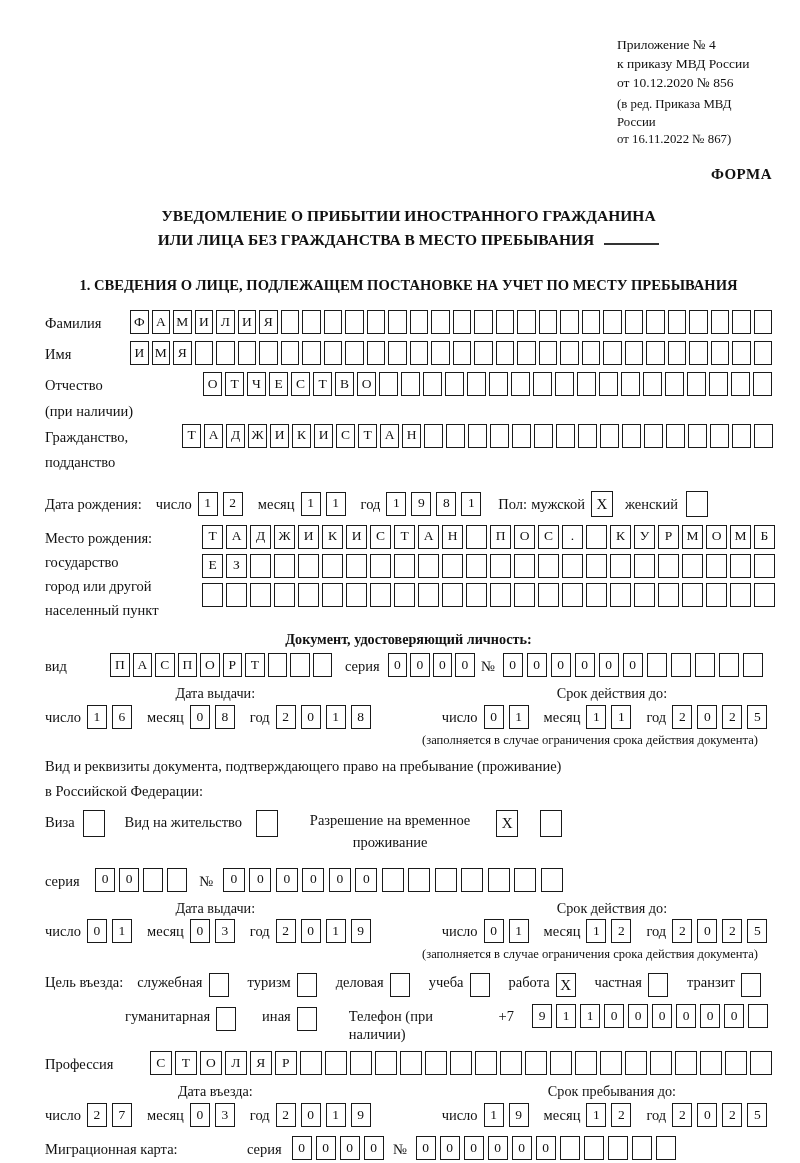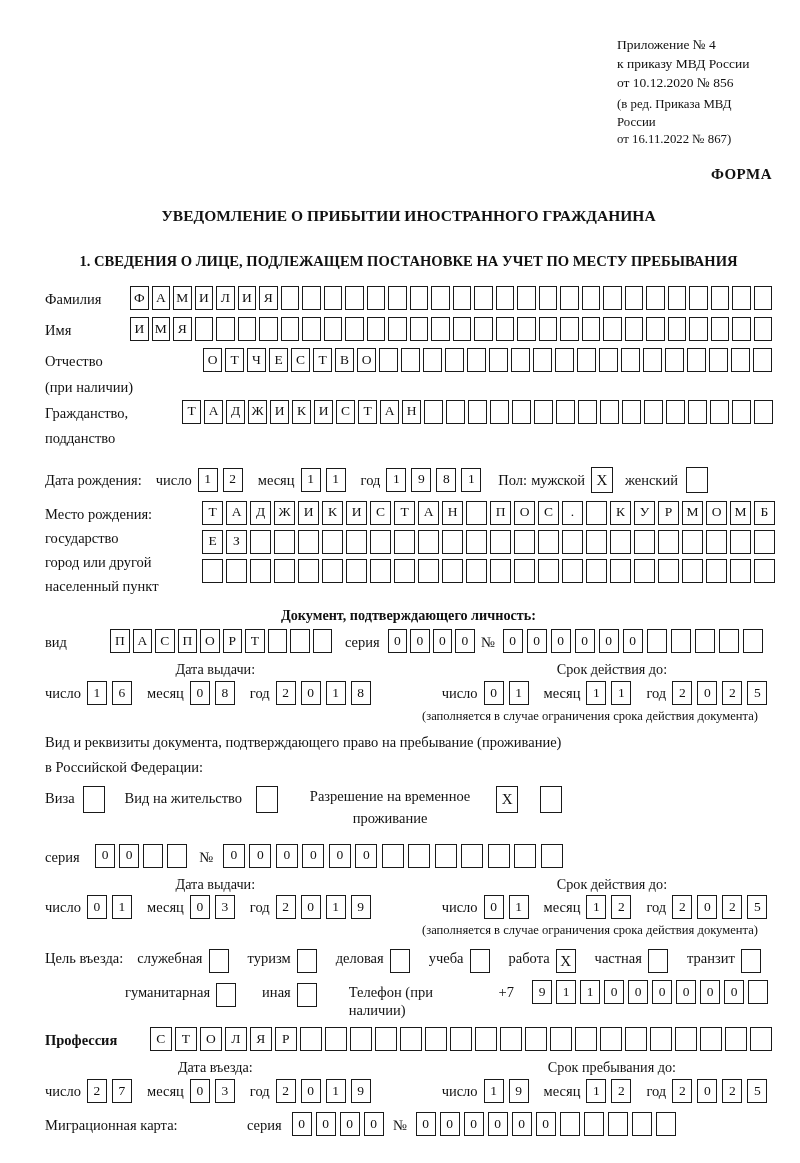--- a/index.html
+++ b/index.html
@@ -71,20 +71,21 @@
     <div>от 10.12.2020 № 856</div>
   </div>
   <div class="ref-amend">
     <div>(в ред. Приказа МВД России</div>
     <div>от 16.11.2022 № 867)</div>
   </div>
   <div class="forma">ФОРМА</div>
 
   <div class="title">
     <div>УВЕДОМЛЕНИЕ О ПРИБЫТИИ ИНОСТРАННОГО ГРАЖДАНИНА</div>
+    <div><span>ИЛИ ЛИЦА БЕЗ ГРАЖДАНСТВА В МЕСТО ПРЕБЫВАНИЯ</span><span class="blankline"></span></div>
   </div>
 
   <div class="sec-heading">1. СВЕДЕНИЯ О ЛИЦЕ, ПОДЛЕЖАЩЕМ ПОСТАНОВКЕ НА УЧЕТ ПО МЕСТУ ПРЕБЫВАНИЯ</div>
 
   <div class="frow" style="margin-top:16px;">
     <div class="flabel" style="width:85px;">Фамилия</div>
     <div class="cells" style="--cw:18.5px;--cg:3px;">
         <span class="cell">Ф</span>
         <span class="cell">А</span>
         <span class="cell">М</span>
@@ -335,21 +336,21 @@
           <span class="cell"></span>
           <span class="cell"></span>
           <span class="cell"></span>
           <span class="cell"></span>
           <span class="cell"></span>
           <span class="cell"></span>
         </div>
     </div>
   </div>
 
-  <div class="sec-heading" style="margin-top:8px; font-size:14.2px;">Документ, подтверждающего личность:</div>
+  <div class="sec-heading" style="margin-top:8px; font-size:14.2px;">Документ, удостоверяющий личность:</div>
 
   <div class="frow" style="margin-top:5px;">
     <div class="flabel" style="width:65px;">вид</div>
     <div class="cells" style="--cw:19.5px;--cg:3px;">
         <span class="cell">П</span>
         <span class="cell">А</span>
         <span class="cell">С</span>
         <span class="cell">П</span>
         <span class="cell">О</span>
         <span class="cell">Р</span>
@@ -574,21 +575,21 @@
         <span class="cell">0</span>
         <span class="cell">0</span>
         <span class="cell">0</span>
         <span class="cell">0</span>
         <span class="cell">0</span>
         <span class="cell"></span>
       </div>
   </div>
 
   <div class="frow" style="margin-top:8px;">
-    <div class="flabel" style="width:105px;font-weight:bold;">Профессия</div>
+    <div class="flabel" style="width:105px;">Профессия</div>
     <div class="cells" style="--cw:21.5px;--cg:3.5px;">
         <span class="cell">С</span>
         <span class="cell">Т</span>
         <span class="cell">О</span>
         <span class="cell">Л</span>
         <span class="cell">Я</span>
         <span class="cell">Р</span>
         <span class="cell"></span>
         <span class="cell"></span>
         <span class="cell"></span>

